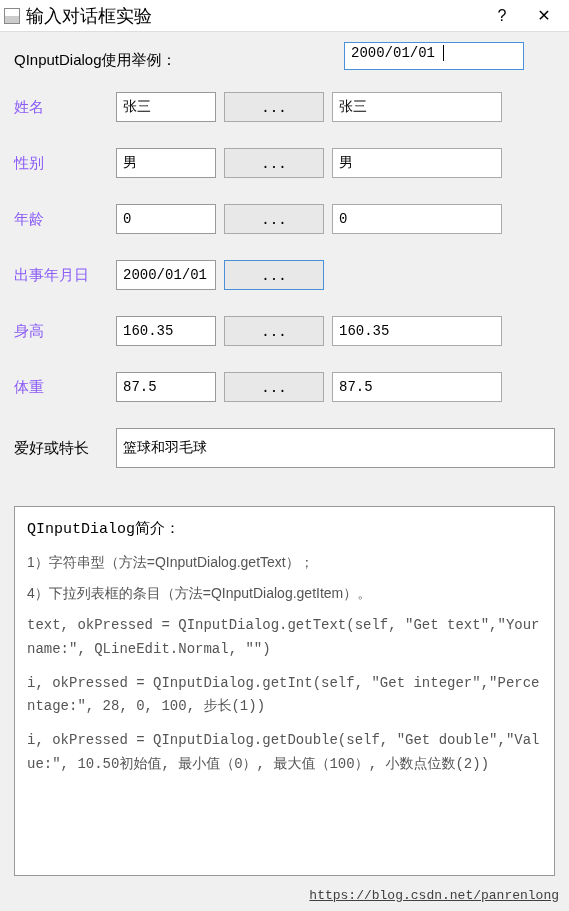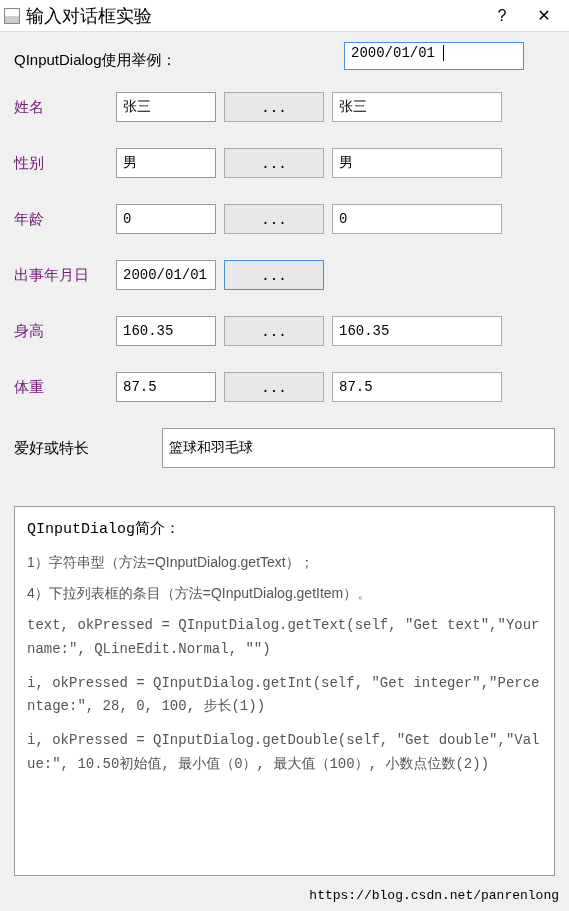--- a/index.html
+++ b/index.html
@@ -44,21 +44,21 @@
   margin-bottom: 26px;
 }
 .row-first {
   display: flex;
   align-items: flex-end;
   margin-bottom: 22px;
 }
 .label {
   width: 102px;
   font-size: 15px;
-  color: #701a75;
+  color: #8b5cf6;
 }
 .label-wide {
   width: 330px;
   font-size: 15px;
 }
 .input-box {
   width: 100px;
   height: 30px;
   border: 1px solid #999;
   background: #fff;
@@ -99,21 +99,20 @@
   font-size: 14px;
   font-family: "Courier New", monospace;
   display: flex;
   align-items: center;
   position: relative;
 }
 .hobby-row {
   display: flex;
   align-items: center;
   margin-bottom: 38px;
-  gap: 46px;
 }
 .hobby-label { width: 102px; font-size: 15px; }
 .hobby-input {
   flex: 1;
   height: 40px;
   border: 1px solid #999;
   background: #fff;
   padding: 2px 6px;
   font-size: 14px;
 }
@@ -148,24 +147,25 @@
   overflow-y: scroll;
   margin-top: 8px;
 }
 .info-panel .para { margin-bottom: 8px; color: #555; }
 .info-panel .title-line { color: #000; font-family: "Courier New", monospace; margin-bottom: 8px; font-size: 15px; }
 .code-block { font-family: "Courier New", monospace; color: #555; margin-bottom: 10px; word-break: break-all; }
 .watermark {
   position: absolute;
   bottom: 8px;
   right: 10px;
-  color: #000000;
+  color: #404040;
   font-family: "Courier New", monospace;
   font-size: 13px;
   pointer-events: none;
+  text-decoration: underline;
 }
 .cursor-caret { border-right: 1px solid #000; }
 ::-webkit-scrollbar { width: 17px; }
 ::-webkit-scrollbar-track { background: #f0f0f0; }
 ::-webkit-scrollbar-thumb { background: #c0c0c0; }
 ::-webkit-scrollbar-button { background: #e0e0e0; height: 17px; }
 </style>
 </head>
 <body>
 

